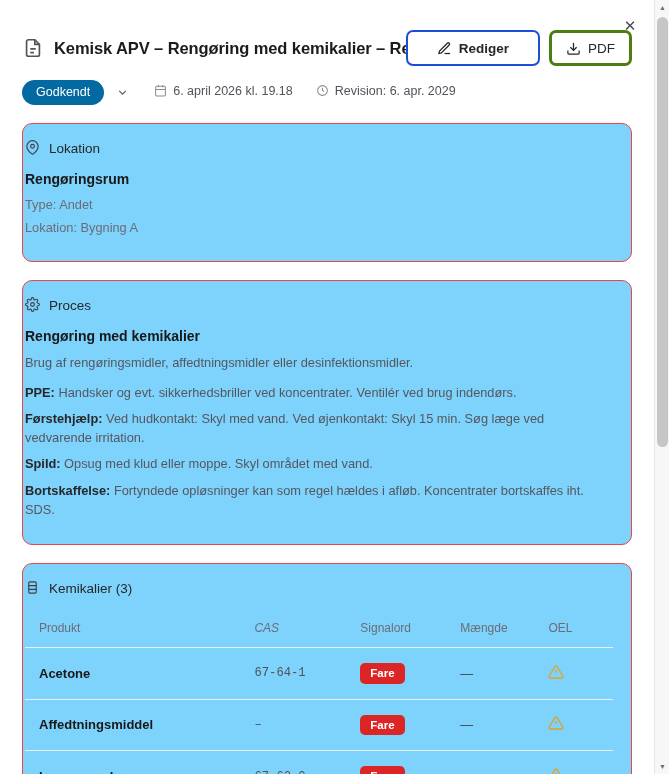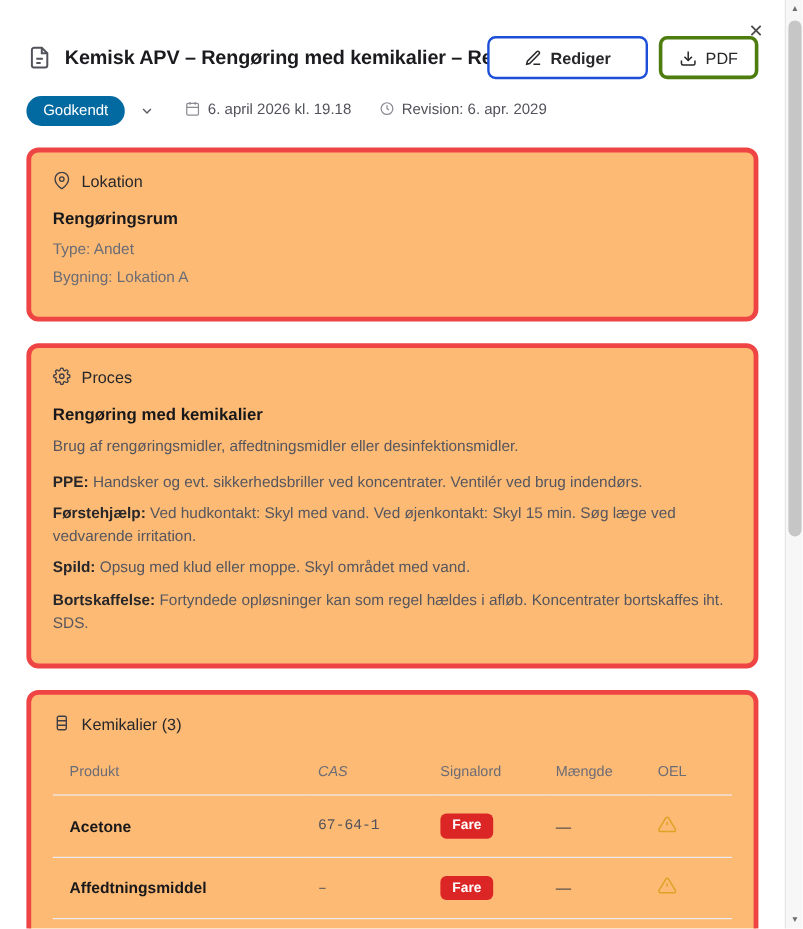--- a/index.html
+++ b/index.html
@@ -140,24 +140,24 @@
     gap: 6px;
     font-size: 12.5px;
     color: #52525b;
   }
   .meta-item.spaced { margin-left: 14px; }
   .meta-item svg { color: #8b8b94; }
 
   
   .card {
     margin: 18px 22px 0 22px;
-    border: 4px solid #ef4444;
+    border: 1px solid #ef4444;
     border-radius: 10px;
-    background: #fdba74;
-    padding: 16px 18px 18px 18px;
+    background: #7dd3fc;
+    padding: 16px 18px 18px 2px;
   }
   .card-head {
     display: flex;
     align-items: center;
     gap: 9px;
     font-size: 13.5px;
     color: #27272a;
     margin-bottom: 13px;
   }
   .card-head svg { color: #3f3f46; }
@@ -309,21 +309,21 @@
         <span>
           <svg width="15" height="15" viewBox="0 0 24 24" fill="none" stroke="currentColor" stroke-width="1.8">
             <path d="M21 10c0 7-9 13-9 13s-9-6-9-13a9 9 0 0 1 18 0z"></path>
             <circle cx="12" cy="10" r="3"></circle>
           </svg>
         </span>
         <span>Lokation</span>
       </div>
       <p class="card-title-strong">Rengøringsrum</p>
       <p class="muted-line">Type: Andet</p>
-      <p class="muted-line">Bygning: Lokation A</p>
+      <p class="muted-line">Lokation: Bygning A</p>
     </div>
 
     <div class="card">
       <div class="card-head">
         <span>
           <svg width="15" height="15" viewBox="0 0 24 24" fill="none" stroke="currentColor" stroke-width="1.8">
             <circle cx="12" cy="12" r="3"></circle>
             <path d="M19.4 15a1.65 1.65 0 0 0 .33 1.82l.06.06a2 2 0 1 1-2.83 2.83l-.06-.06a1.65 1.65 0 0 0-1.82-.33 1.65 1.65 0 0 0-1 1.51V21a2 2 0 1 1-4 0v-.09A1.65 1.65 0 0 0 9 19.4a1.65 1.65 0 0 0-1.82.33l-.06.06a2 2 0 1 1-2.83-2.83l.06-.06A1.65 1.65 0 0 0 4.6 15a1.65 1.65 0 0 0-1.51-1H3a2 2 0 1 1 0-4h.09A1.65 1.65 0 0 0 4.6 9a1.65 1.65 0 0 0-.33-1.82l-.06-.06a2 2 0 1 1 2.83-2.83l.06.06A1.65 1.65 0 0 0 9 4.6a1.65 1.65 0 0 0 1-1.51V3a2 2 0 1 1 4 0v.09a1.65 1.65 0 0 0 1 1.51 1.65 1.65 0 0 0 1.82-.33l.06-.06a2 2 0 1 1 2.83 2.83l-.06.06A1.65 1.65 0 0 0 19.4 9v0a1.65 1.65 0 0 0 1.51 1H21a2 2 0 1 1 0 4h-.09a1.65 1.65 0 0 0-1.51 1z"></path>
           </svg>
         </span>

